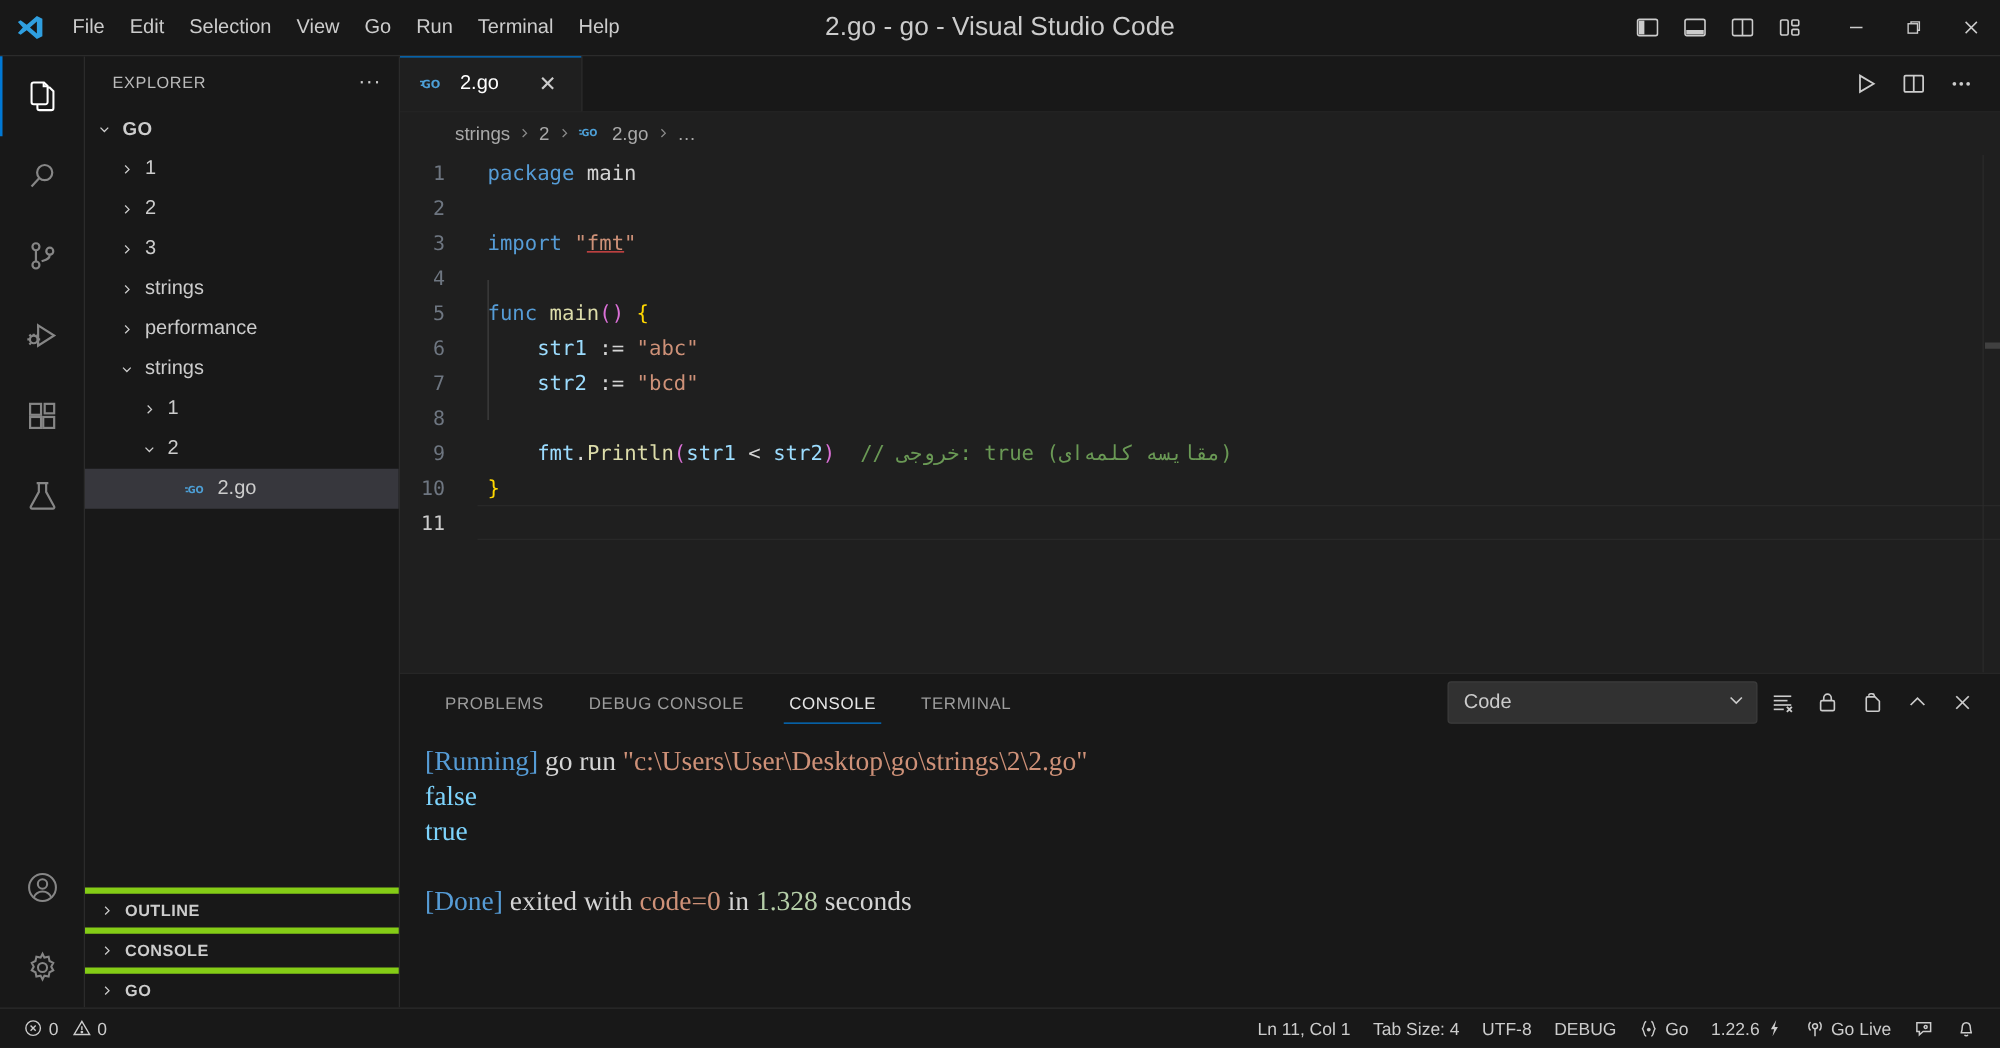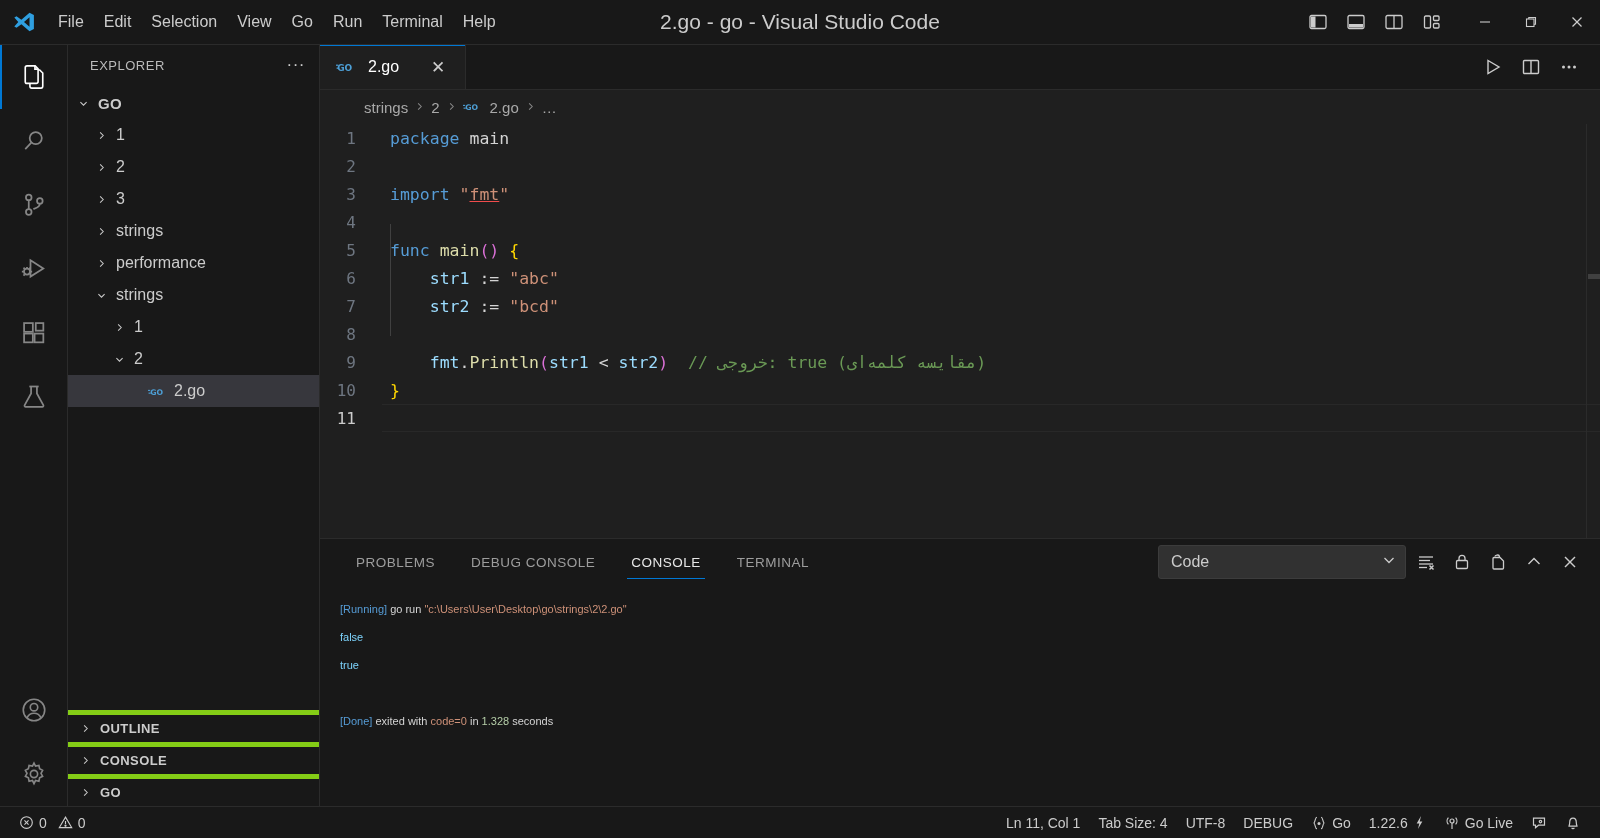--- a/index.html
+++ b/index.html
@@ -161,21 +161,21 @@
   .panel-head-right { margin-left: auto; display: flex; align-items: center; gap: 4px; padding-right: 14px; }
   .output-select {
     width: 248px; height: 34px; background: #313131; border: 1px solid #3c3c3c; border-radius: 3px;
     display: flex; align-items: center; padding: 0 8px 0 12px; font-size: 16px; color: #cccccc; cursor: default;
   }
   .output-select .sel-label { flex: 1 1 auto; }
   .ph-btn { width: 32px; height: 32px; display: flex; align-items: center; justify-content: center;
     color: #cccccc; cursor: default; border-radius: 4px; }
   .panel-body { flex: 1 1 auto; padding: 10px 0 0 20px; overflow: hidden; }
   .outline {
-    font-family: Liberation Sans, sans-serif; font-size: 11px; line-height: 28px;
+    font-family: Liberation Serif, serif; font-size: 22px; line-height: 28px;
     color: #cccccc; white-space: pre;
   }
   .o-tag  { color: #569cd6; }
   .o-cmd  { color: #d4d4d4; }
   .o-path { color: #ce9178; }
   .o-val  { color: #7dd3fc; }
   .o-done { color: #569cd6; }
   .o-code { color: #ce9178; }
   .o-num  { color: #b5cea8; }
 

